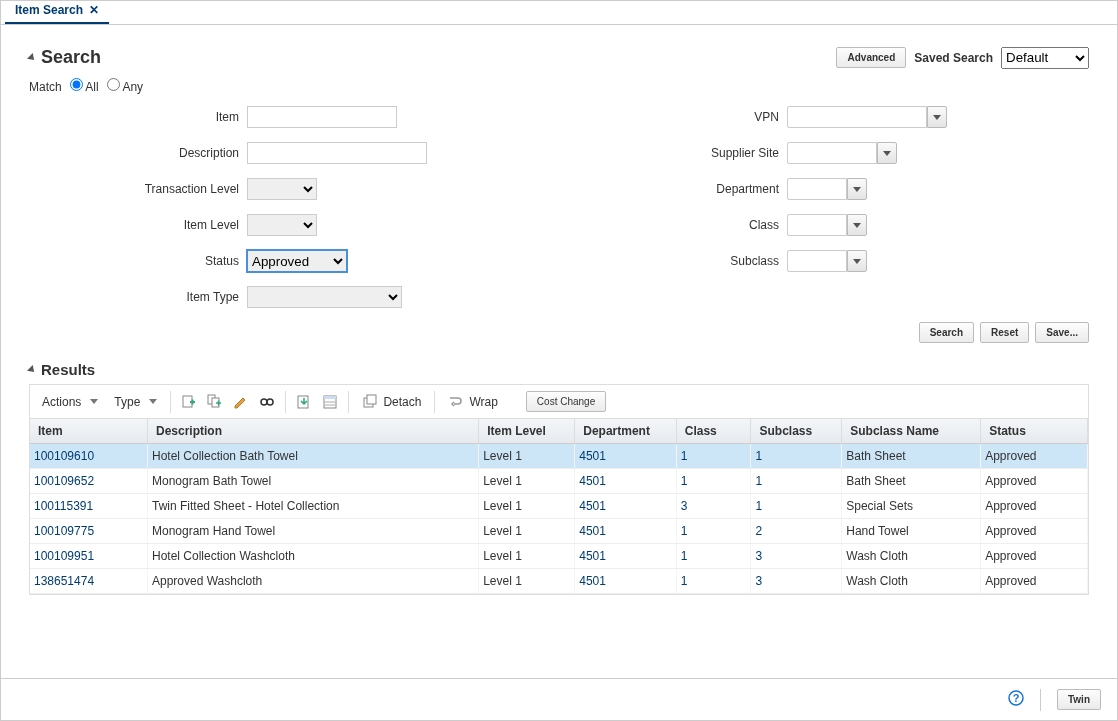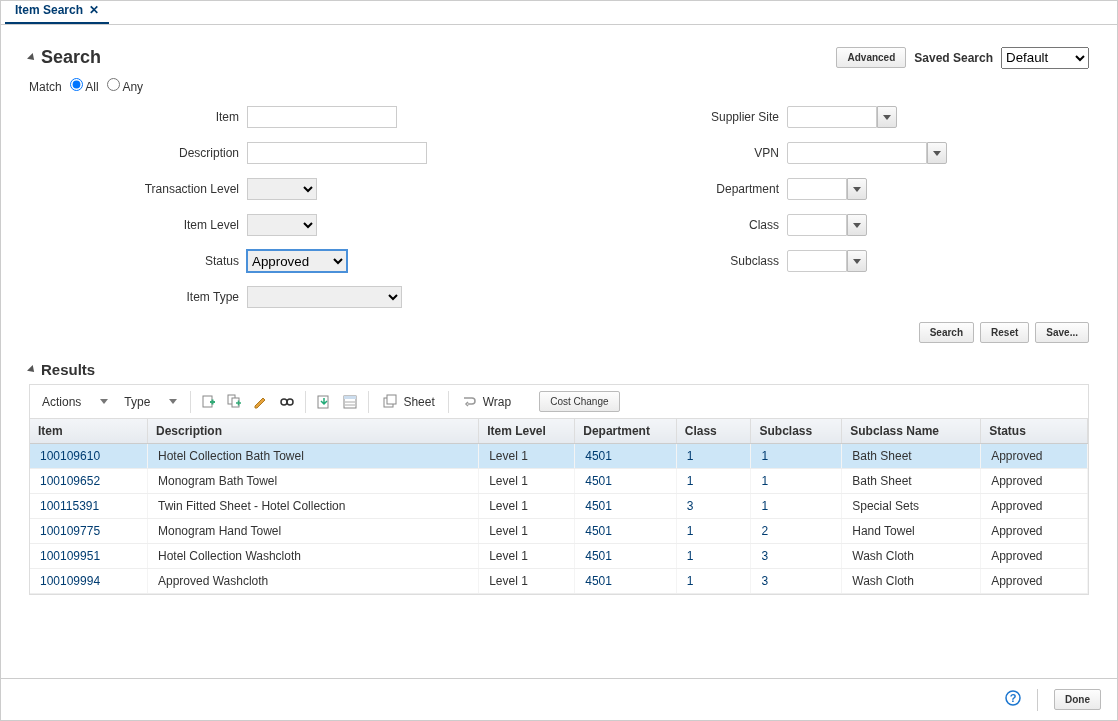--- a/index.html
+++ b/index.html
@@ -43,32 +43,32 @@
     .combo-btn { width: 20px; height: 22px; border: 1px solid #bbb; background: linear-gradient(#fafafa, #e4e4e4); display: inline-flex; align-items: center; justify-content: center; cursor: pointer; border-radius: 0 2px 2px 0; }
     .tri-down { width: 0; height: 0; border-left: 4px solid transparent; border-right: 4px solid transparent; border-top: 5px solid #555; }
 
     .w150 { width: 150px; } .w180 { width: 180px; } .w70 { width: 70px; } .w100 { width: 100px; } .w90 { width: 90px; } .w140 { width: 140px; } .w60 { width: 60px; }
     .selected-outline { outline: 2px solid #4a90d9; outline-offset: -1px; }
 
     .btn-row { display: flex; justify-content: flex-end; gap: 6px; margin: 14px 0 18px 0; }
 
     
     .results-toolbar { display: flex; align-items: center; border: 1px solid #ddd; border-bottom: none; height: 34px; padding: 0 6px; gap: 4px; }
-    .menu-btn { display: inline-flex; align-items: center; gap: 19px; padding: 4px 6px; font-size: 12px; cursor: pointer; }
+    .menu-btn { display: inline-flex; align-items: center; gap: 9px; padding: 4px 6px; font-size: 12px; cursor: pointer; }
     .menu-btn .tri-down { border-top-color: #777; }
     .sep { width: 1px; height: 22px; background: #ddd; margin: 0 3px; }
     .icon-btn { width: 22px; height: 22px; display: inline-flex; align-items: center; justify-content: center; cursor: pointer; border-radius: 2px; }
     .icon-svg { width: 16px; height: 16px; }
     .toolbar-label-btn { display: inline-flex; align-items: center; gap: 5px; padding: 3px 6px; cursor: pointer; }
 
     
     .tbl-wrap { border: 1px solid #ddd; max-height: 220px; overflow-y: auto; }
     table.data { width: 100%; border-collapse: collapse; }
     table.data th { text-align: left; font-weight: bold; background: linear-gradient(#f3f5f8, #e6eaef); border-bottom: 1px solid #ccc; padding: 5px 8px; border-right: 1px solid #ddd; }
-    table.data td { padding: 5px 10px; border-bottom: 1px solid #eee; border-right: 1px solid #f4f4f4; }
+    table.data td { padding: 5px 4px; border-bottom: 1px solid #eee; border-right: 1px solid #f4f4f4; }
     table.data a { color: #003c71; text-decoration: none; }
     tr.sel td { background: #cde6f7; }
     .col-item { width: 110px; } .col-desc { width: 310px; } .col-ilvl { width: 90px; }
     .col-dept { width: 95px; } .col-class { width: 70px; } .col-sub { width: 85px; }
     .col-subname { width: 130px; } .col-status { width: 100px; }
 
     
     .footer { position: absolute; bottom: 0; left: 0; right: 0; height: 42px; border-top: 1px solid #ccc; display: flex; align-items: center; justify-content: flex-end; gap: 16px; padding: 0 16px; }
     .footer .divider { width: 1px; height: 22px; background: #ccc; }
     .help-icon { color: #1a75cf; font-weight: bold; font-size: 14px; }
@@ -138,32 +138,32 @@
           <select class="fld w100 selected-outline"><option>Approved</option></select>
         </div>
         <div class="field-row">
           <label>Item Type</label>
           <select class="fld" style="width:155px"><option></option></select>
         </div>
       </div>
 
       <div class="form-col right">
         <div class="field-row">
+          <label>VPN</label>
+          <span class="combo">
+              <input type="text" class="fld w140" style="">
+              <span class="combo-btn">
+                <span class="tri-down"></span>
+              </span>
+            </span>
+        </div>
+        <div class="field-row">
           <label>Supplier Site</label>
           <span class="combo">
               <input type="text" class="fld w90" style="">
-              <span class="combo-btn">
-                <span class="tri-down"></span>
-              </span>
-            </span>
-        </div>
-        <div class="field-row">
-          <label>VPN</label>
-          <span class="combo">
-              <input type="text" class="fld w140" style="">
               <span class="combo-btn">
                 <span class="tri-down"></span>
               </span>
             </span>
         </div>
         <div class="field-row">
           <label>Department</label>
           <span class="combo">
               <input type="text" class="fld w60" style="">
               <span class="combo-btn">
@@ -250,21 +250,21 @@
             <rect x="2" y="2" width="12" height="3" fill="#cde"></rect>
             <path d="M3 8 h10 M3 11 h10" stroke="#aaa"></path>
           </svg>
         </span>
       <span class="sep"></span>
       <span class="toolbar-label-btn">
         <svg class="icon-svg" viewBox="0 0 16 16">
             <rect x="2" y="4" width="9" height="9" fill="#fff" stroke="#888"></rect>
             <rect x="5" y="1" width="9" height="9" fill="#fff" stroke="#888"></rect>
           </svg>
-        <span>Sheet</span>
+        <span>Detach</span>
       </span>
       <span class="sep"></span>
       <span class="toolbar-label-btn">
         <svg class="icon-svg" viewBox="0 0 16 16">
             <path d="M2 4 h8 a3 3 0 0 1 0 6 h-4 M6 8 l-2 2 l2 2" fill="none" stroke="#999" stroke-width="1.5"></path>
           </svg>
         <span>Wrap</span>
       </span>
       <span style="width:14px"></span>
       <button class="btn plain"><span>Cost Change</span></button>
@@ -329,21 +329,21 @@
               <td><a href="#">100109951</a></td>
               <td>Hotel Collection Washcloth</td>
               <td>Level 1</td>
               <td><a href="#">4501</a></td>
               <td><a href="#">1</a></td>
               <td><a href="#">3</a></td>
               <td>Wash Cloth</td>
               <td>Approved</td>
             </tr>
             <tr>
-              <td><a href="#">100109994</a></td>
+              <td><a href="#">138651474</a></td>
               <td>Approved Washcloth</td>
               <td>Level 1</td>
               <td><a href="#">4501</a></td>
               <td><a href="#">1</a></td>
               <td><a href="#">3</a></td>
               <td>Wash Cloth</td>
               <td>Approved</td>
             </tr>
           </tbody>
       </table>
@@ -351,15 +351,15 @@
   </div>
 
   <div class="footer">
     <span class="help-icon">
       <svg width="16" height="16" viewBox="0 0 16 16">
           <circle cx="8" cy="8" r="7" fill="#fff" stroke="#1a75cf" stroke-width="1.5"></circle>
           <text x="8" y="12" text-anchor="middle" font-size="11" font-weight="bold" fill="#1a75cf">?</text>
         </svg>
     </span>
     <span class="divider"></span>
-    <button class="btn"><span>Done</span></button>
+    <button class="btn"><span>Twin</span></button>
   </div>
 </div>
 
 </body></html>

